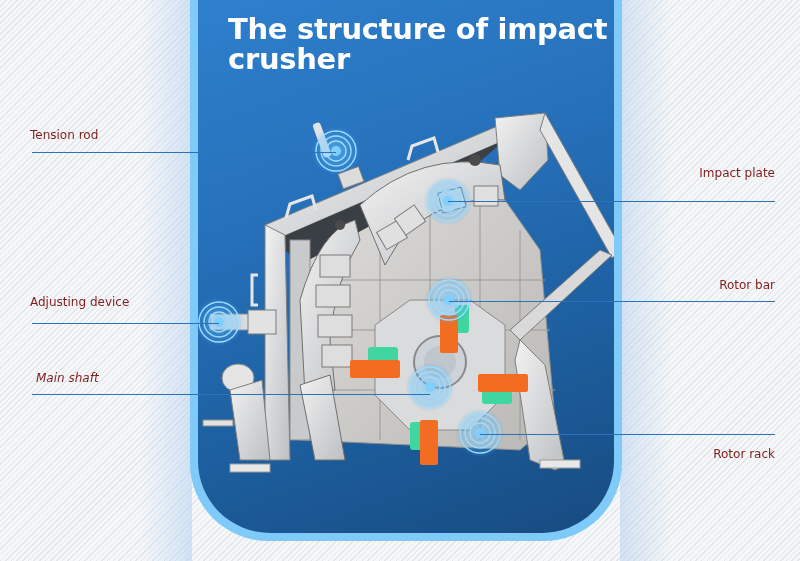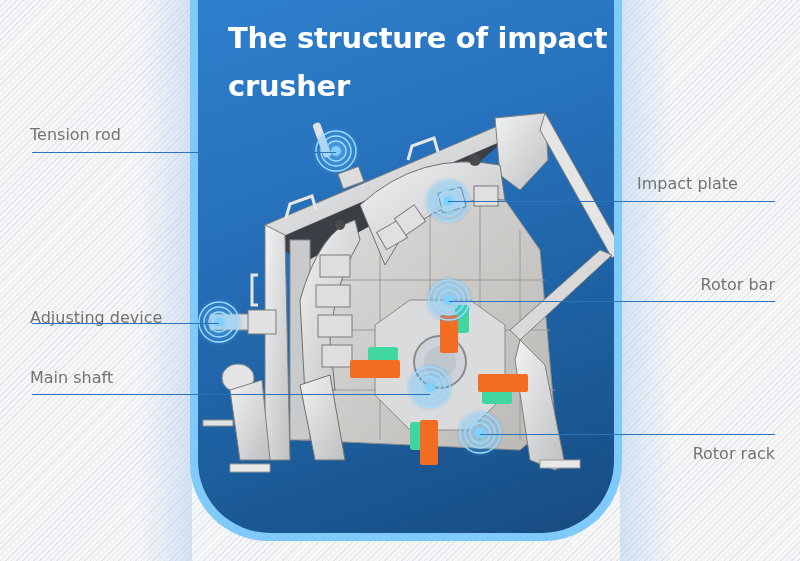--- a/index.html
+++ b/index.html
@@ -22,25 +22,25 @@
     background:#7fcaf8; border-radius:0 0 78px 78px;
   }
   .card {
     position:absolute; left:198px; top:-40px; width:416px; height:573px;
     border-radius:0 0 72px 72px; overflow:hidden;
     background:linear-gradient(160deg, #2f82d0 0%, #2670ba 40%, #1d5f9f 70%, #174b80 100%);
   }
   .title {
     position:absolute; left:228px; top:14px; width:380px;
     color:#ffffff; font-family:"DejaVu Sans", sans-serif; font-weight:bold;
-    font-size:29px; line-height:48px; letter-spacing:-0.3px;
+    font-size:29px; line-height:30px; letter-spacing:-0.3px;
   }
   .label {
-    position:absolute; color:#737373; font-family:"DejaVu Sans", sans-serif;
-    font-size:16px; line-height:20px; white-space:nowrap;
+    position:absolute; color:#7f1d1d; font-family:"DejaVu Sans", sans-serif;
+    font-size:12px; line-height:20px; white-space:nowrap;
   }
   .label.right { text-align:right; }
   .leader {
     position:absolute; height:1px; background:#2a73b8;
   }
   .target {
     position:absolute; width:48px; height:48px; margin-left:-24px; margin-top:-24px;
     border-radius:50%;
     background:radial-gradient(circle, rgba(110,200,255,0.55) 0%, rgba(70,170,245,0.25) 55%, rgba(70,170,245,0) 75%);
   }
@@ -196,26 +196,26 @@
     <circle cx="24" cy="24" r="20"></circle>
       <circle cx="24" cy="24" r="15"></circle>
       <circle cx="24" cy="24" r="10"></circle>
       <circle cx="24" cy="24" r="5" fill="#7fd0ff" stroke="none"></circle>
   </svg>
 </div>
 
 <div class="label" style="left:30px;top:125px;">Tension rod</div>
 <div class="leader" style="left:32px;top:152px;width:304px;"></div>
 
-<div class="label" style="left:30px;top:308px;text-align:right;">Adjusting device</div>
+<div class="label" style="left:30px;top:292px;text-align:right;">Adjusting device</div>
 <div class="leader" style="left:32px;top:323px;width:187px;"></div>
 
-<div class="label" style="left:30px;top:368px;">Main shaft</div>
+<div class="label" style="left:36px;top:368px;font-style:italic;">Main shaft</div>
 <div class="leader" style="left:32px;top:394px;width:398px;"></div>
 
-<div class="label right" style="left:600px;width:175px;top:174px;text-align:center;">Impact plate</div>
+<div class="label right" style="left:600px;width:175px;top:163px;">Impact plate</div>
 <div class="leader" style="left:448px;top:201px;width:327px;"></div>
 
 <div class="label right" style="left:600px;width:175px;top:275px;">Rotor bar</div>
 <div class="leader" style="left:449px;top:301px;width:326px;"></div>
 
 <div class="label right" style="left:600px;width:175px;top:408px;margin-top:36px;">Rotor rack</div>
 <div class="leader" style="left:480px;top:434px;width:295px;"></div>
 
 </body></html>

